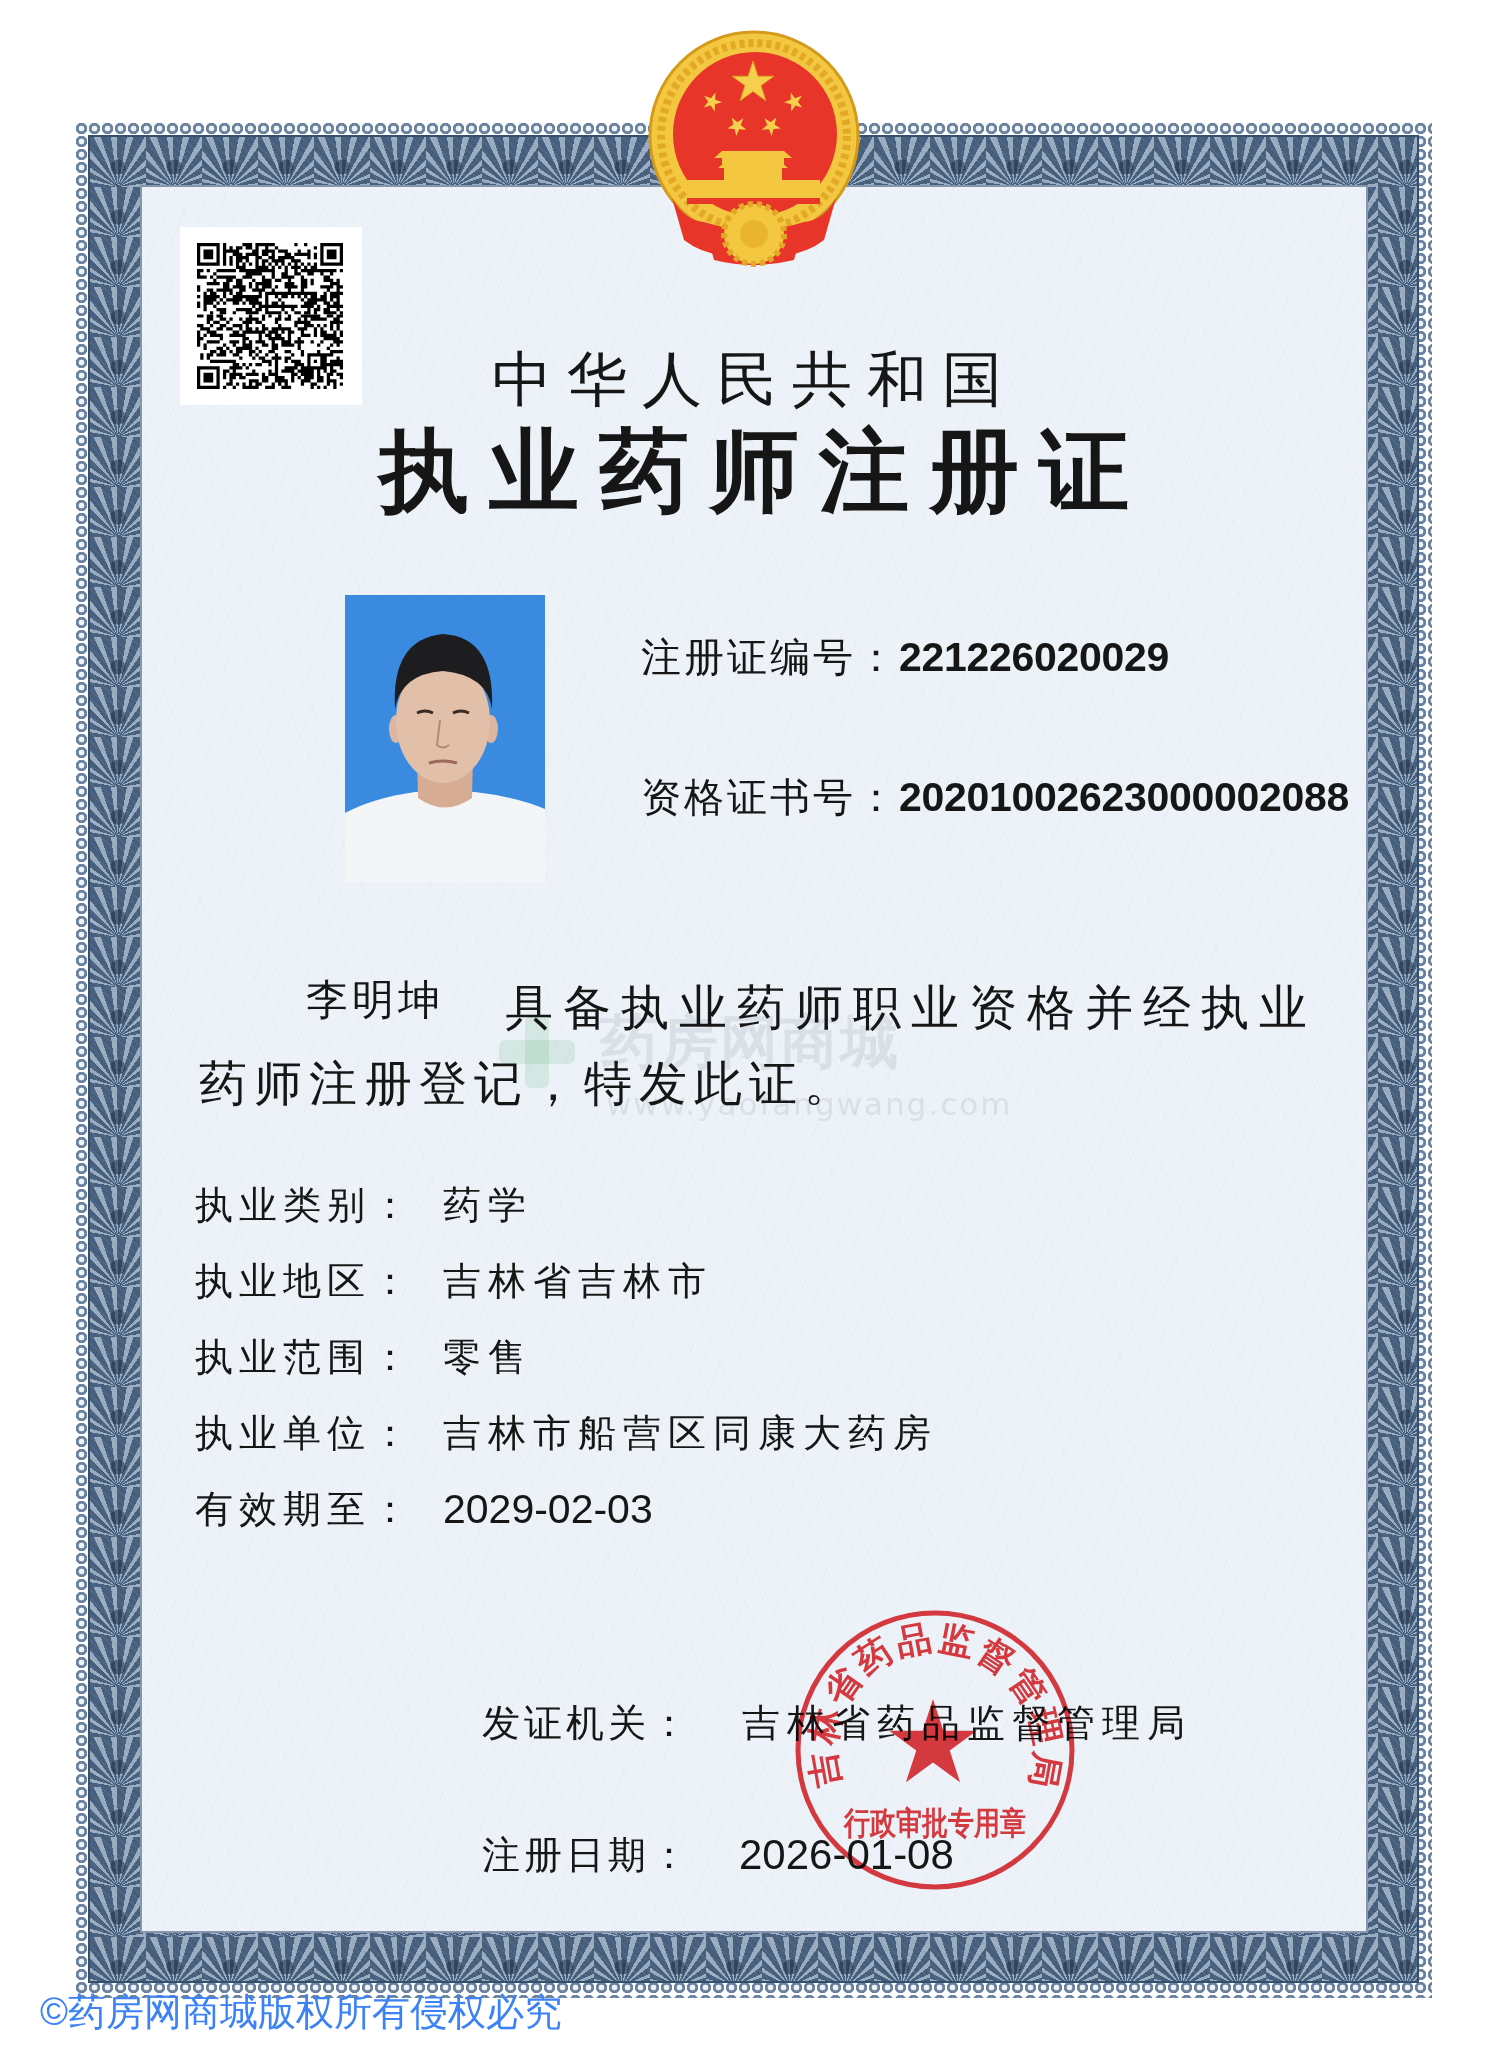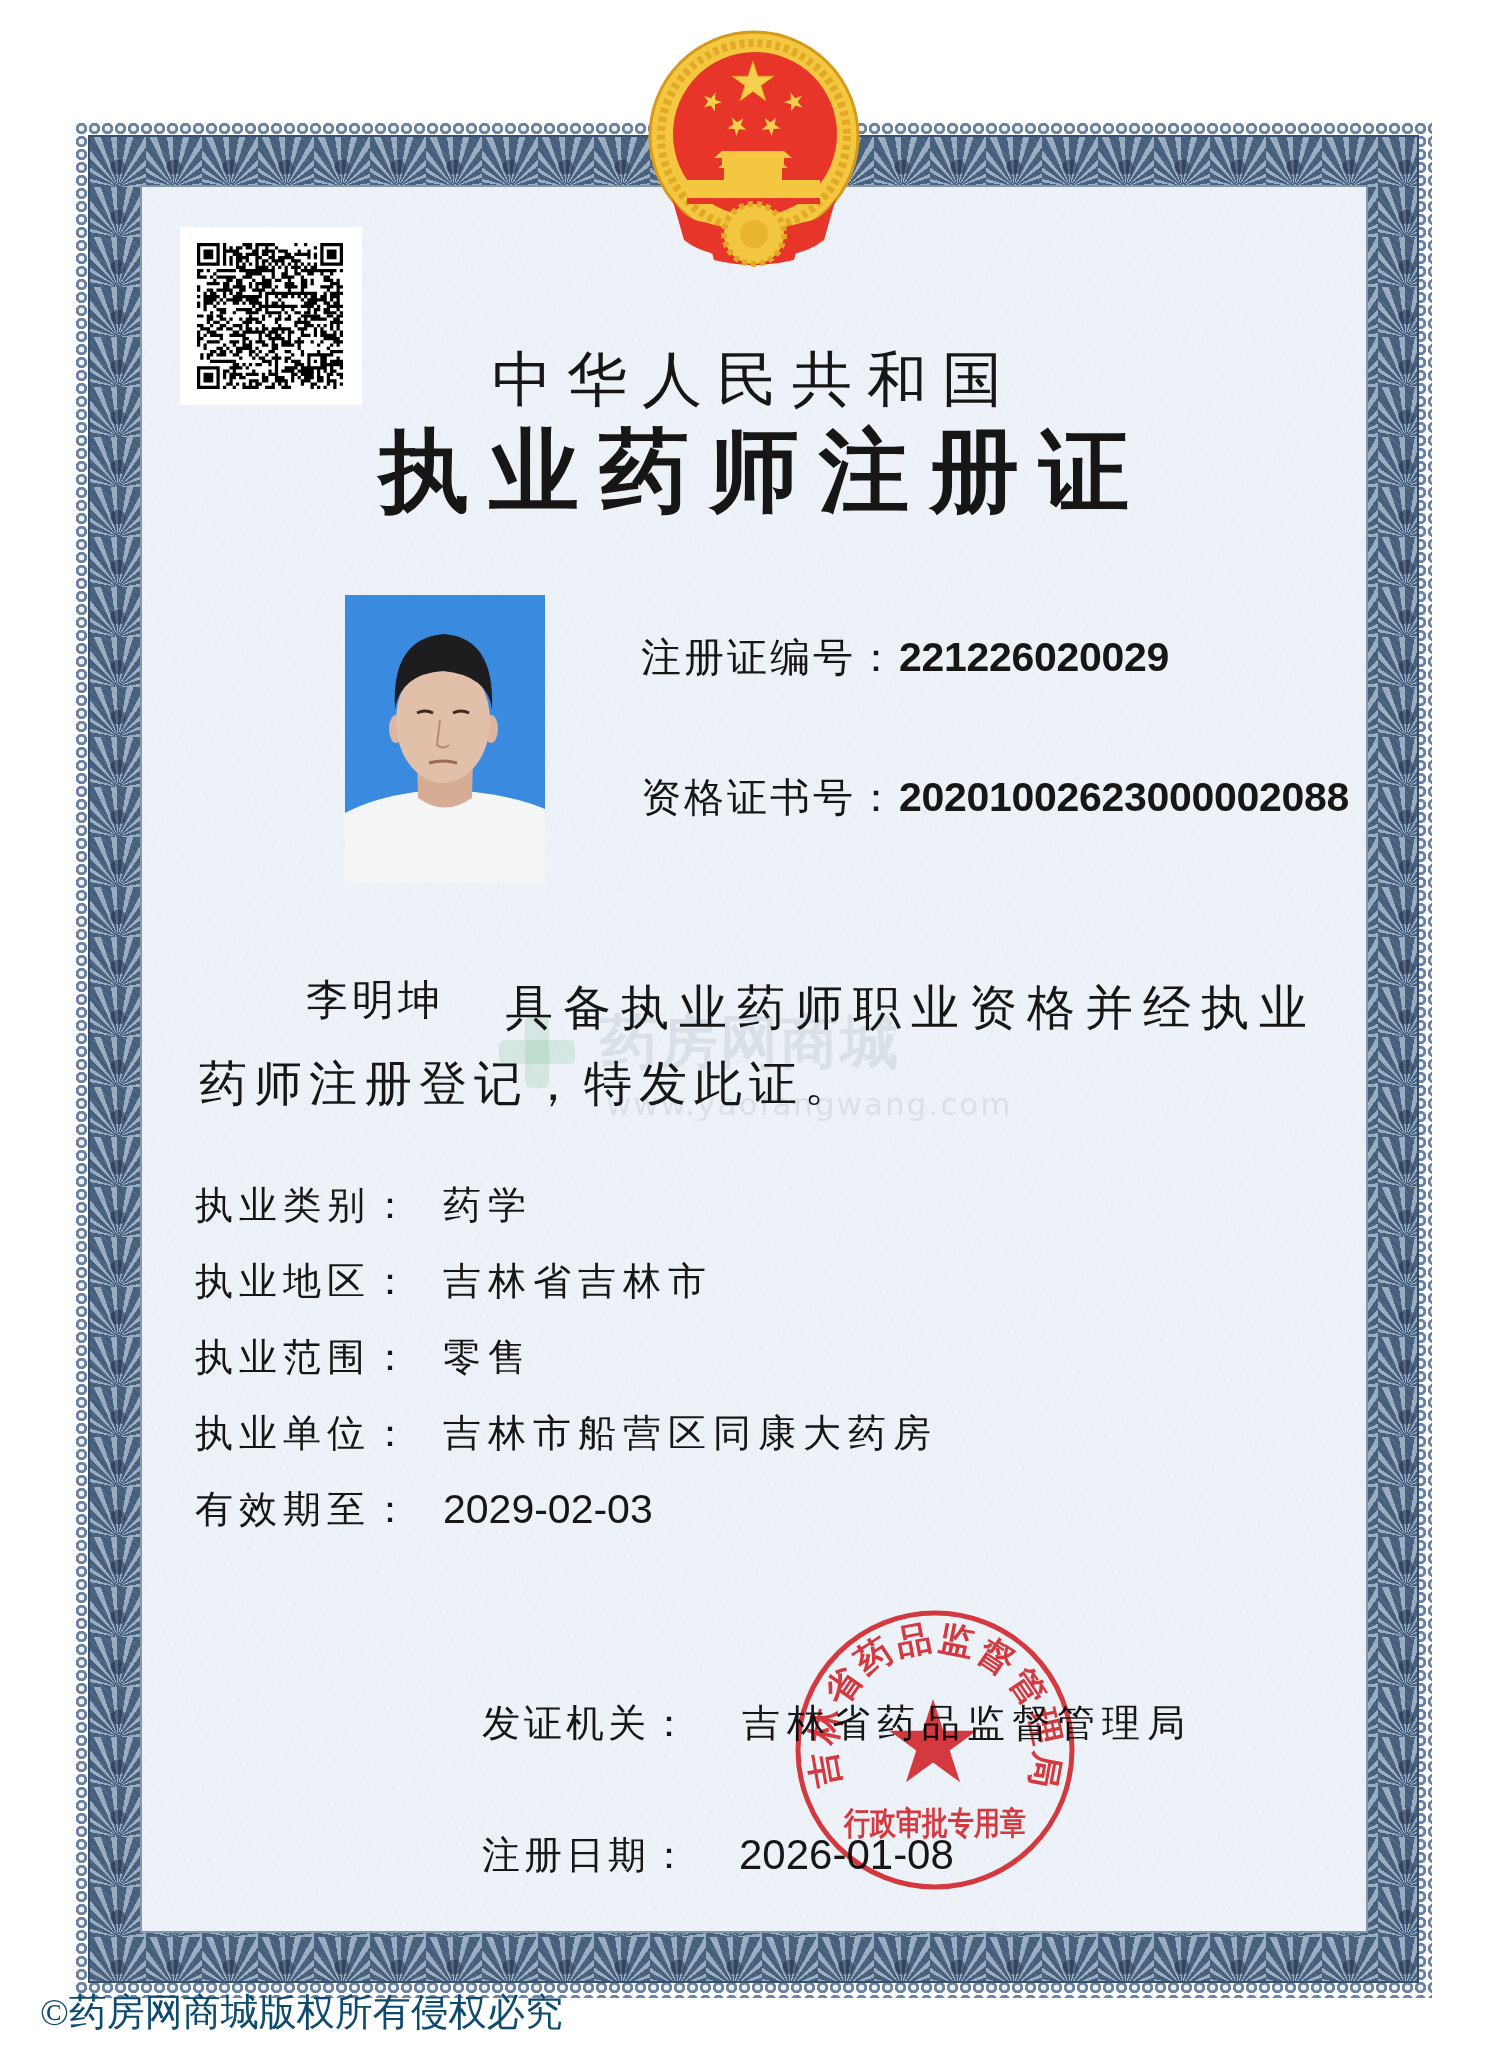--- a/index.html
+++ b/index.html
@@ -77,22 +77,22 @@
     .wm-logo { left: 487px; top: 1012px; width: 100px; height: 80px; z-index: 2; }
     .wm-brand {
       left: 600px; top: 1006px; font-family: "DejaVu Sans", sans-serif; font-weight: bold;
       font-size: 58px; line-height: 72px; letter-spacing: 2px; color: rgba(105,118,132,.14); z-index: 2; white-space: nowrap;
     }
     .wm-url {
       left: 606px; top: 1086px; font-family: "DejaVu Sans", sans-serif;
       font-size: 31px; line-height: 36px; letter-spacing: 2px; color: rgba(105,118,132,.14); z-index: 2; white-space: nowrap;
     }
     .copyright {
-      left: 40px; top: 1990px; font-family: Liberation Serif, serif;
-      font-size: 38px; line-height: 44px; color: #0c4a6e; white-space: nowrap; text-align: right;
+      left: 40px; top: 1990px; font-family: Liberation Sans, sans-serif;
+      font-size: 38px; line-height: 44px; color: #3b82f6; white-space: nowrap; text-align: right;
     }
 
     
     .fields { left: 195px; top: 1183px; z-index: 3; }
     .field-row { display: flex; align-items: center; height: 44px; margin-bottom: 32px; white-space: nowrap; }
     .field-label { width: 248px; font-size: 38px; letter-spacing: 6px; line-height: 44px; }
     .field-value { font-size: 38px; letter-spacing: 7px; line-height: 44px; }
     .field-value.digits { font-family: "Liberation Sans", sans-serif; font-size: 41px; letter-spacing: 0; }
 
     

